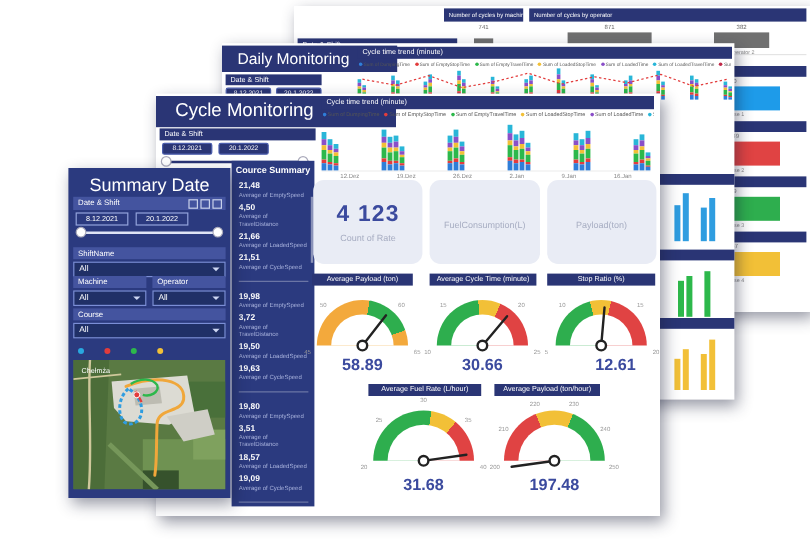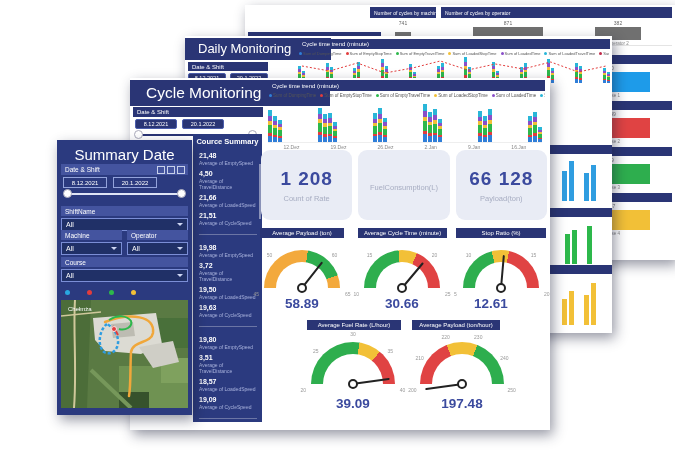--- a/index.html
+++ b/index.html
@@ -636,28 +636,27 @@
         <span>12.Dez</span>
         <span>19.Dez</span>
         <span>26.Dez</span>
         <span>2.Jan</span>
         <span>9.Jan</span>
         <span>16.Jan</span>
       </div>
 
     <div class="abs" id="kpi-row" style="left:131px;top:72px;width:286px;height:70px;display:flex;gap:6px;">
         <div class="kcard">
-          <div class="kval">1 208</div>
+          <div class="kval">4 123</div>
           <div class="klab">Count of Rate</div>
         </div>
         <div class="kcard">
           <div class="klab">FuelConsumption(L)</div>
         </div>
         <div class="kcard">
-          <div class="kval">66 128</div>
           <div class="klab">Payload(ton)</div>
         </div>
       </div>
 
     <div class="hband ghead" style="left:130px;top:150px;width:84px;">Average Payload (ton)</div>
     <div class="hband ghead" style="left:228px;top:150px;width:89px;">Average Cycle Time (minute)</div>
     <div class="hband ghead" style="left:326px;top:150px;width:90px;">Stop Ratio (%)</div>
 
     <div class="gslot" id="g0" style="left:122px;top:162px;">
         <div style="position: absolute; left: 12px; top: 10px; width: 76px; height: 38px; border-radius: 76px 76px 0px 0px; overflow: hidden; background: conic-gradient(from -90deg at 50% 100%, rgb(243, 169, 60) 0deg, rgb(243, 169, 60) 99deg, rgb(46, 174, 78) 99deg, rgb(46, 174, 78) 160.2deg, rgb(243, 169, 60) 160.2deg, rgb(243, 169, 60) 180deg, rgb(255, 255, 255) 180deg, rgb(255, 255, 255) 360deg);">
@@ -688,21 +687,21 @@
         <span class="tick" style="left: 4.34288px; top: 53.606px;">5</span>
         <span class="tick" style="left: 17.4731px; top: 15.4731px;">10</span>
         <span class="tick" style="left: 82.5269px; top: 15.4731px;">15</span>
         <span class="tick" style="left: 95.6571px; top: 53.606px;">20</span>
         <div style="position: absolute; left: 49px; top: 15px; width: 2px; height: 33px; background: rgb(34, 34, 34); transform-origin: 50% 100%; transform: rotate(5deg); border-radius: 2px;"></div>
         <div style="position: absolute; left: 45px; top: 43px; width: 10px; height: 10px; border: 2.5px solid rgb(34, 34, 34); background: rgb(255, 255, 255); border-radius: 50%; box-sizing: border-box;"></div>
       </div>
 
     <div class="gval" style="left:122px;top:218px;width:100px;">58.89</div>
     <div class="gval" style="left:222px;top:218px;width:100px;">30.66</div>
-    <div class="gval" style="left:311px;top:218px;width:100px;">12.61</div>
+    <div class="gval" style="left:333px;top:218px;width:100px;">12.61</div>
 
     <div class="hband ghead" style="left:177px;top:242px;width:94px;">Average Fuel Rate (L/hour)</div>
     <div class="hband ghead" style="left:282px;top:242px;width:88px;">Average Payload (ton/hour)</div>
 
     <div class="gslot2" id="g3" style="left:168px;top:254px;">
         <div style="position: absolute; left: 13px; top: 10px; width: 84px; height: 42px; border-radius: 84px 84px 0px 0px; overflow: hidden; background: conic-gradient(from -90deg at 50% 100%, rgb(46, 174, 78) 0deg, rgb(46, 174, 78) 99deg, rgb(242, 192, 55) 99deg, rgb(242, 192, 55) 129.6deg, rgb(224, 67, 67) 129.6deg, rgb(224, 67, 67) 180deg, rgb(255, 255, 255) 180deg, rgb(255, 255, 255) 360deg);">
           <div style="position: absolute; left: 12px; bottom: -30px; width: 60px; height: 60px; border-radius: 50%; background: rgb(255, 255, 255);"></div>
         </div>
         <span class="tick" style="left: 5.37269px; top: 58.0935px;">20</span>
         <span class="tick" style="left: 17.8428px; top: 18.5435px;">25</span>
@@ -719,21 +718,21 @@
         <span class="tick" style="left: 5.37269px; top: 58.0935px;">200</span>
         <span class="tick" style="left: 12.5976px; top: 25.504px;">210</span>
         <span class="tick" style="left: 38.7216px; top: 4.72407px;">220</span>
         <span class="tick" style="left: 71.2784px; top: 4.72407px;">230</span>
         <span class="tick" style="left: 97.4024px; top: 25.504px;">240</span>
         <span class="tick" style="left: 104.627px; top: 58.0935px;">250</span>
         <div style="position: absolute; left: 54px; top: 15px; width: 2px; height: 37px; background: rgb(34, 34, 34); transform-origin: 50% 100%; transform: rotate(-98deg); border-radius: 2px;"></div>
         <div style="position: absolute; left: 50px; top: 47px; width: 10px; height: 10px; border: 2.5px solid rgb(34, 34, 34); background: rgb(255, 255, 255); border-radius: 50%; box-sizing: border-box;"></div>
       </div>
 
-    <div class="gval" style="left:168px;top:318px;width:110px;">39.09</div>
+    <div class="gval" style="left:168px;top:318px;width:110px;">31.68</div>
     <div class="gval" style="left:277px;top:318px;width:110px;">197.48</div>
   </div>
 
   <div class="panel" id="panel-d" style="left:57px;top:140px;width:135px;height:275px;background:#2b3a7f;">
     <div style="position:absolute;top:6px;width:100%;text-align:center;font-size:15px;color:#fff;">Summary Date</div>
 
     <div class="dband" style="left:4px;top:24px;width:127px;">
       <span style="flex:1;">Date &amp; Shift</span>
       <span class="icon-sq"></span>
       <span class="icon-sq"></span>

